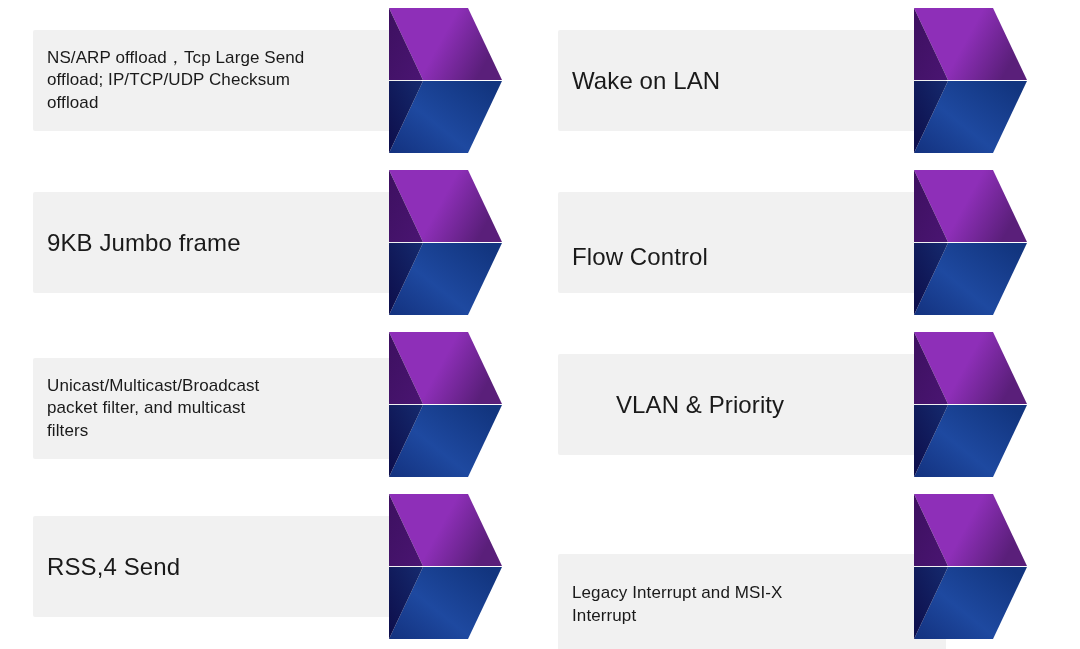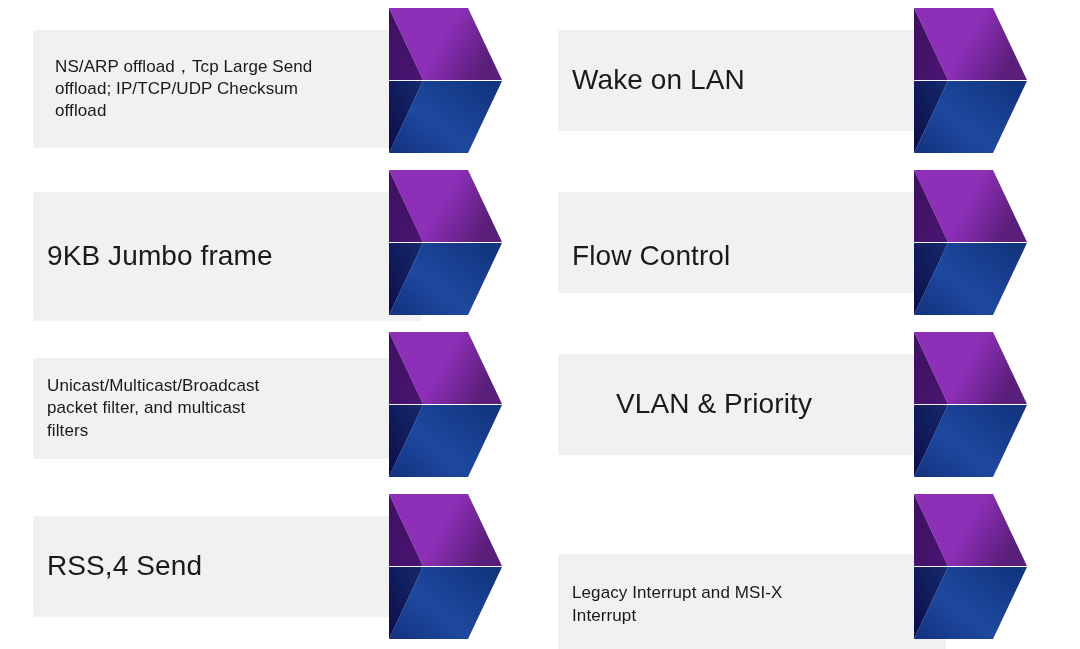--- a/index.html
+++ b/index.html
@@ -44,42 +44,42 @@
     letter-spacing: 0.1px;
     white-space: pre-line;
     padding-left: 14px;
     padding-right: 8px;
   }
   .callout-label.small {
     font-size: 17px;
     line-height: 1.31;
   }
   .callout-label.large {
-    font-size: 28px;
+    font-size: 24px;
     line-height: 1.3;
   }
 
   
   .callout-arrow {
     position: absolute;
     pointer-events: none;
   }
   .callout-arrow svg {
     display: block;
     width: 100%;
     height: 100%;
     overflow: visible;
   }
 </style>
 </head>
 <body>
 
 <div id="stage">
     <div class="callout" style="left: 0px; top: 0px;">
-      <div class="callout-box" style="left: 33px; top: 30px; width: 388px; height: 118px; background: rgb(241, 241, 241); padding-left: 8px;">
+      <div class="callout-box" style="left: 33px; top: 30px; width: 388px; height: 101px; background: rgb(241, 241, 241);">
         <span class="callout-label small" style="color: rgb(26, 26, 26);">NS/ARP offload，Tcp Large Send
 offload; IP/TCP/UDP Checksum
 offload</span>
       </div>
       <div class="callout-arrow" style="left: 383px; top: 8px; width: 120px; height: 145px;">
   <svg viewBox="0 0 120 145" preserveAspectRatio="none">
     <defs>
       <linearGradient id="gp0" x1="0" y1="0" x2="1" y2="0.35">
         <stop offset="0%" stop-color="#8e2fb8"></stop>
         <stop offset="55%" stop-color="#8e2fb8"></stop>
@@ -141,21 +141,21 @@
 
     <path d="M6 0 L40 72 L6 72 Z" fill="url(#gpd1)"></path>
 
     <path d="M40 73 L119 73 L85 145 L6 145 Z" fill="url(#gb1)"></path>
 
     <path d="M6 73 L40 73 L6 145 Z" fill="url(#gbd1)"></path>
   </svg>
       </div>
     </div>
     <div class="callout" style="left: 0px; top: 0px;">
-      <div class="callout-box" style="left: 33px; top: 192px; width: 388px; height: 129px; background: rgb(241, 241, 241);">
+      <div class="callout-box" style="left: 33px; top: 192px; width: 388px; height: 101px; background: rgb(241, 241, 241);">
         <span class="callout-label large" style="color: rgb(26, 26, 26);">9KB Jumbo frame</span>
       </div>
       <div class="callout-arrow" style="left: 383px; top: 170px; width: 120px; height: 145px;">
   <svg viewBox="0 0 120 145" preserveAspectRatio="none">
     <defs>
       <linearGradient id="gp2" x1="0" y1="0" x2="1" y2="0.35">
         <stop offset="0%" stop-color="#8e2fb8"></stop>
         <stop offset="55%" stop-color="#8e2fb8"></stop>
         <stop offset="100%" stop-color="#5a1f7a"></stop>
       </linearGradient>

